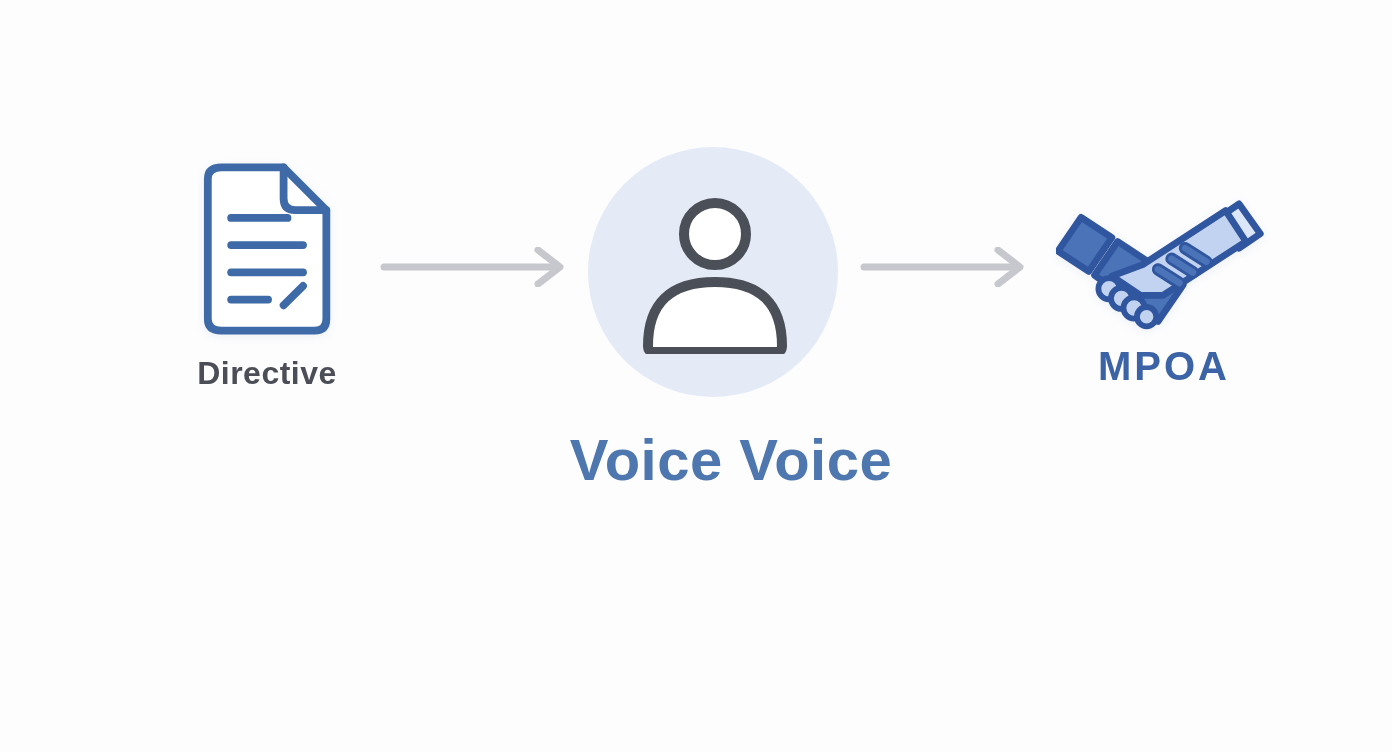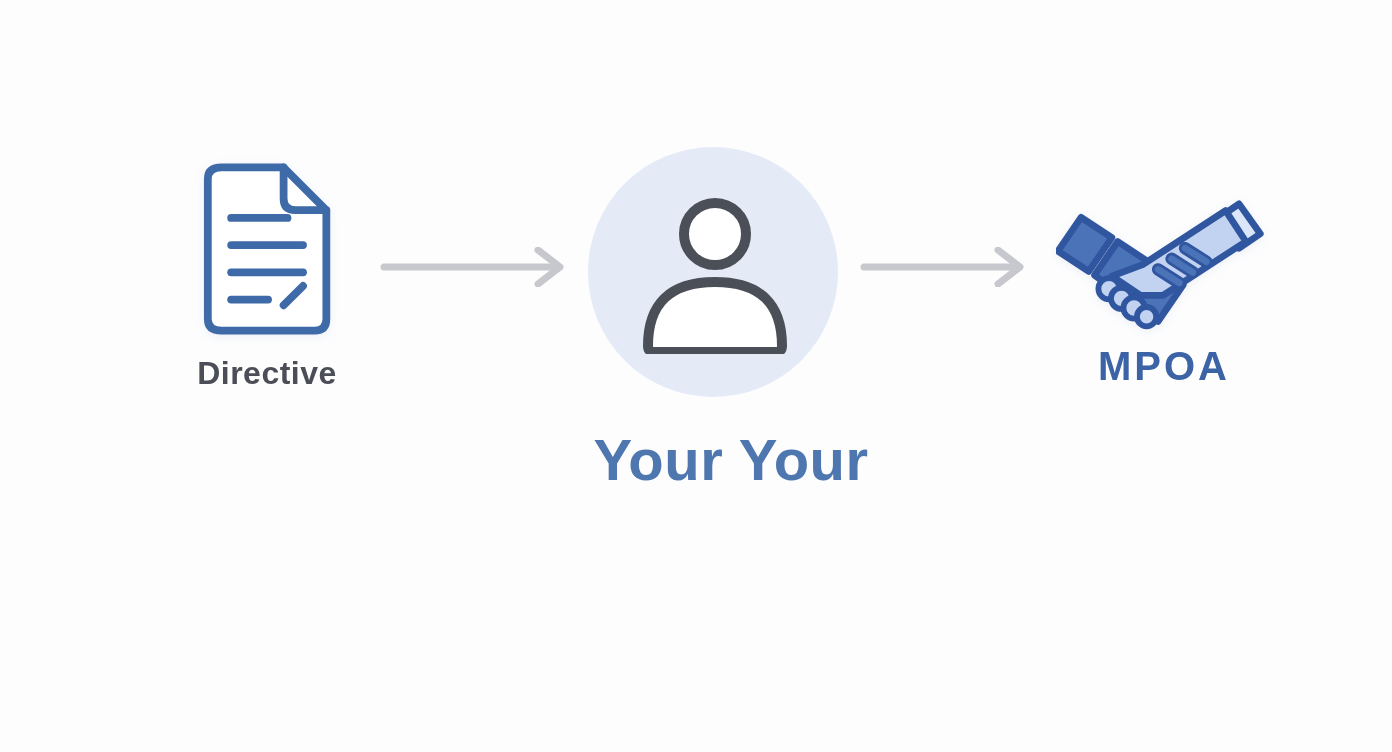--- a/index.html
+++ b/index.html
@@ -85,21 +85,21 @@
   </svg>
 
   <div class="abs node">
     <div class="abs" id="person-circle"></div>
     <svg id="person-icon" class="abs" width="150" height="160" viewBox="0 0 150 160">
       <g fill="#ffffff" stroke="#4b4f58" stroke-width="10" stroke-linejoin="round">
         <circle cx="75" cy="40" r="31"></circle>
         <path d="M8,152 Q8,88 75,88 Q142,88 142,152 Q142,158 136,158 H14 Q8,158 8,152 Z"></path>
       </g>
     </svg>
-    <div class="node-label" id="your-voice-label">Your Your</div>
+    <div class="node-label" id="your-voice-label">Voice Voice</div>
   </div>
 
   <svg id="arrow-2" class="abs" width="180" height="40" viewBox="0 0 180 40">
     <g fill="none" stroke="#c7c7ce" stroke-width="7" stroke-linecap="round" stroke-linejoin="round">
       <line x1="4" y1="20" x2="158" y2="20"></line>
       <polyline points="138,3 160,20 138,37"></polyline>
     </g>
   </svg>
 
   <div class="abs node">

